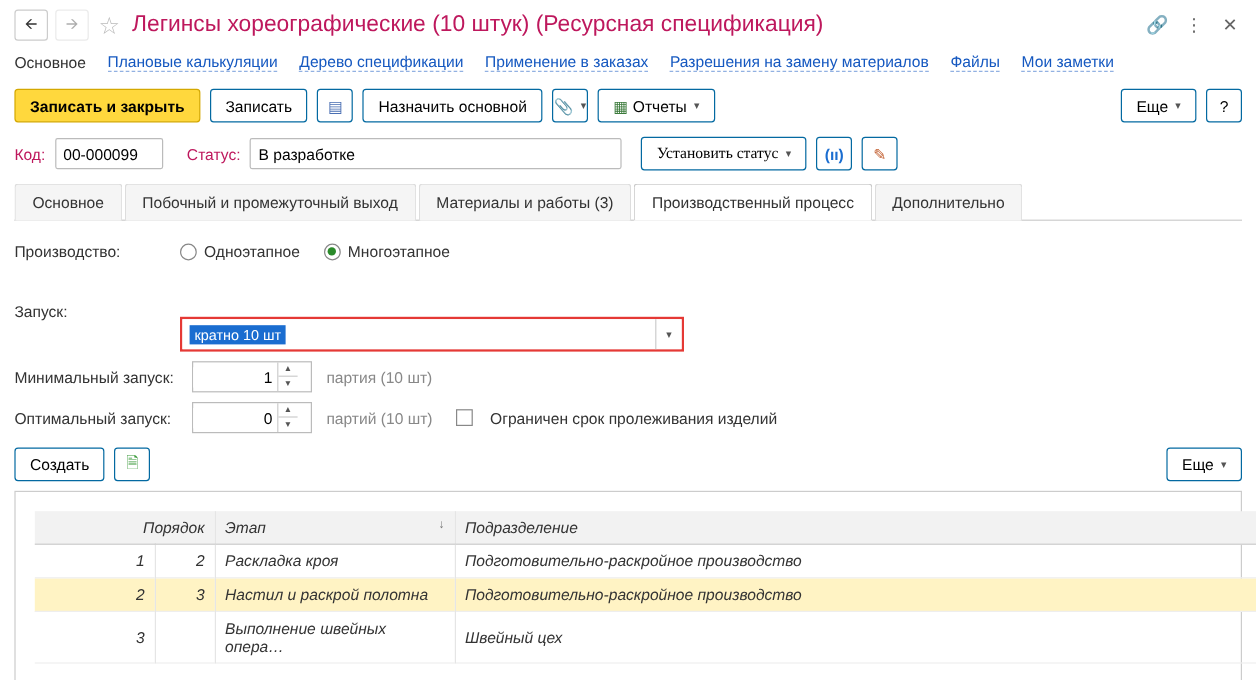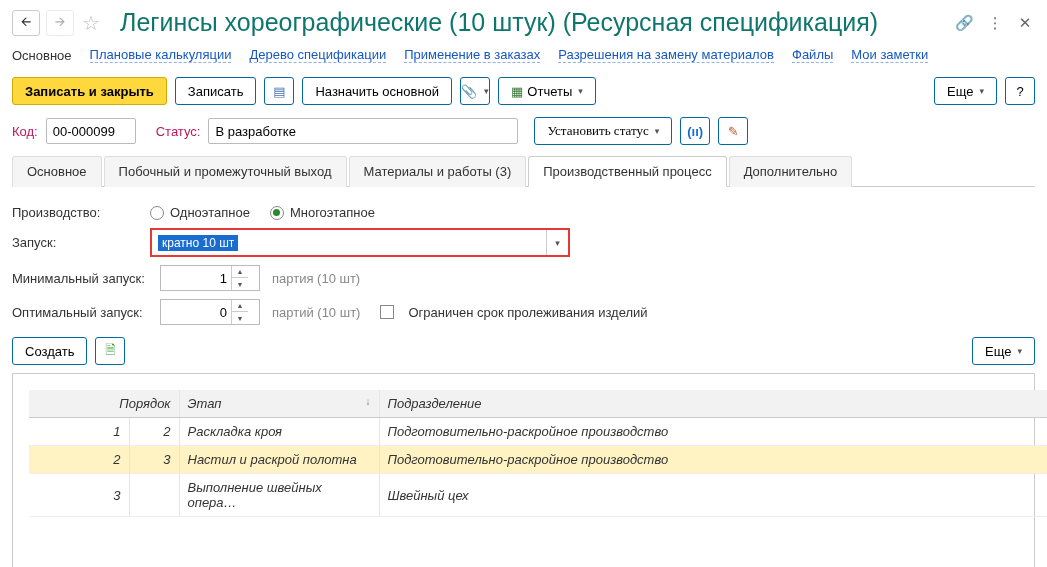--- a/index.html
+++ b/index.html
@@ -25,23 +25,23 @@
     font-size: 13px; cursor: pointer;
     border-radius: 3px;
   }
   .nav-btn.disabled { opacity: 0.4; }
   .star {
     width: 22px; height: 22px;
     display: flex; align-items: center; justify-content: center;
     font-size: 20px; color: #bbb; cursor: pointer;
   }
   .title-text {
-    font-size: 25px;
-    color: #0f766e;
-    margin-left: 12px;
+    font-size: 19px;
+    color: #be185d;
+    margin-left: 2px;
     flex: 1;
   }
   .title-right {
     display: flex; gap: 10px; align-items: center;
   }
   .title-icon {
     width: 20px; height: 20px;
     display: flex; align-items: center; justify-content: center;
     cursor: pointer; font-size: 15px; color: #666;
   }
@@ -137,20 +137,21 @@
   .field-row {
     display: flex; align-items: center;
     margin: 8px 0;
     gap: 8px;
   }
   .field-label { width: 130px; color: #333; }
   .select-highlight {
     display: flex;
     border: 2px solid #e53935;
     width: 420px;
+    margin-top: 39px;
   }
   .select-main {
     flex: 1;
     height: 25px;
     border: none;
     background: #fff;
     padding: 0 6px;
     display: flex; align-items: center;
   }
   .select-value {

